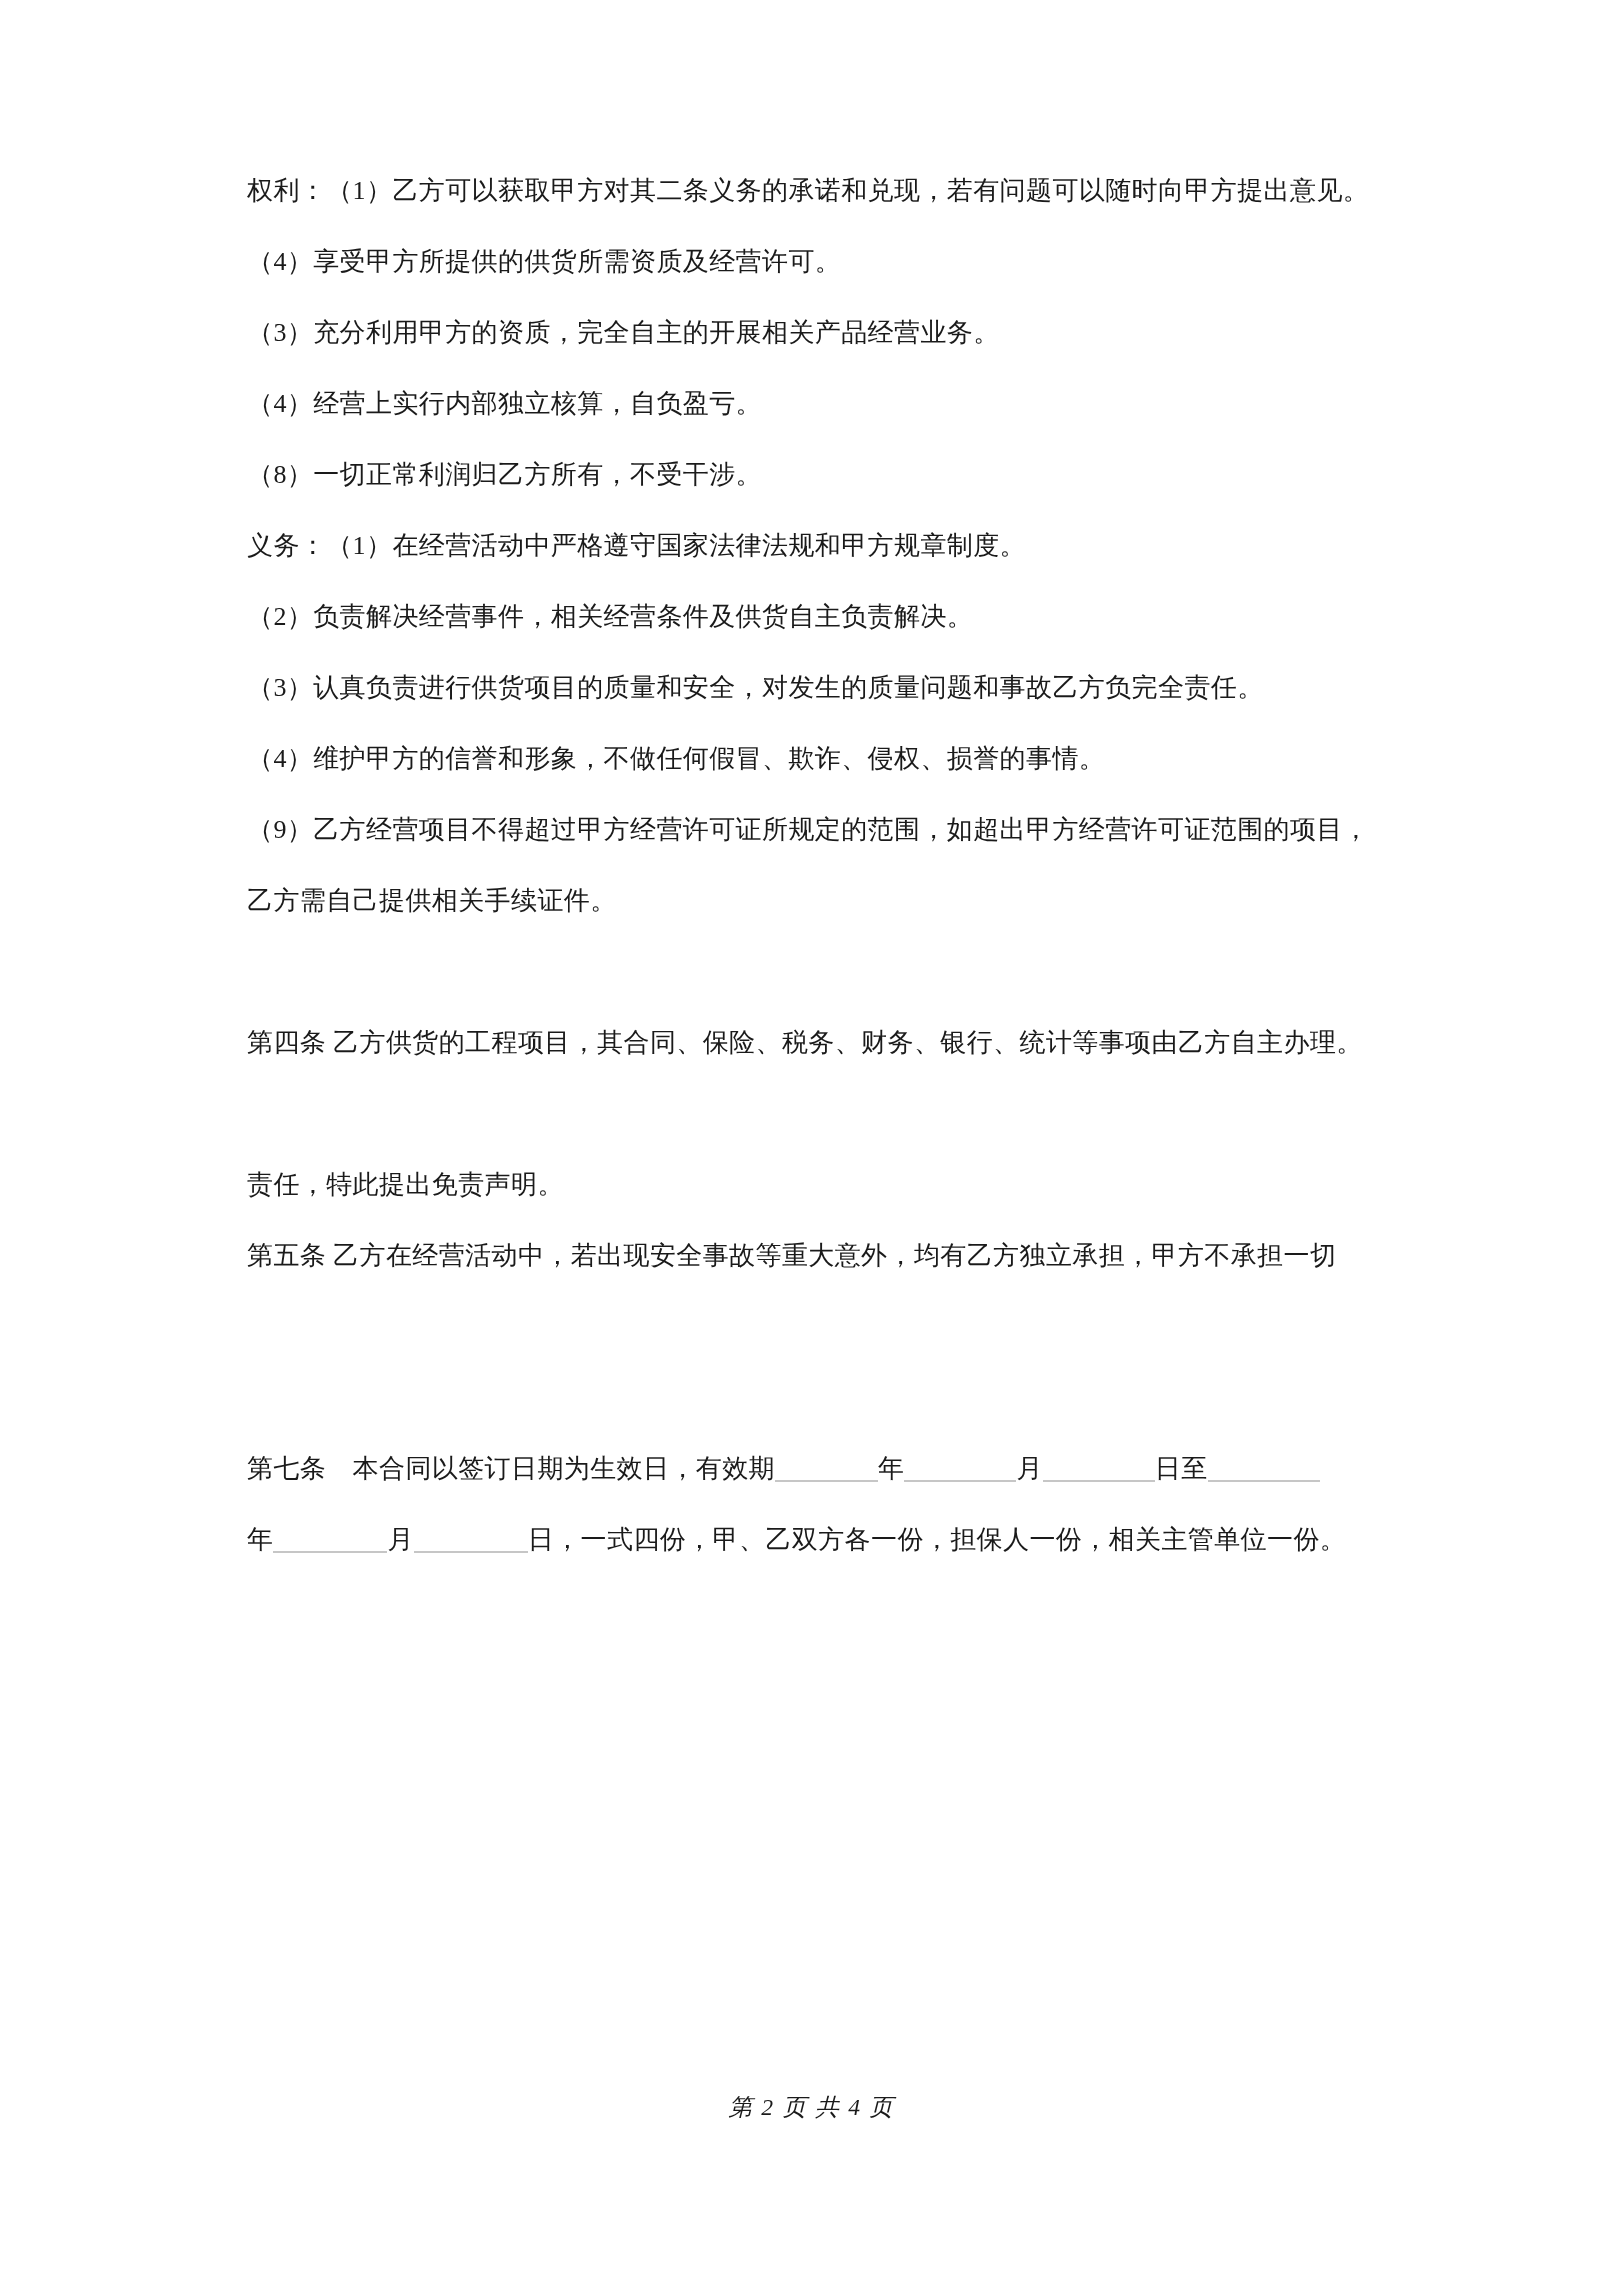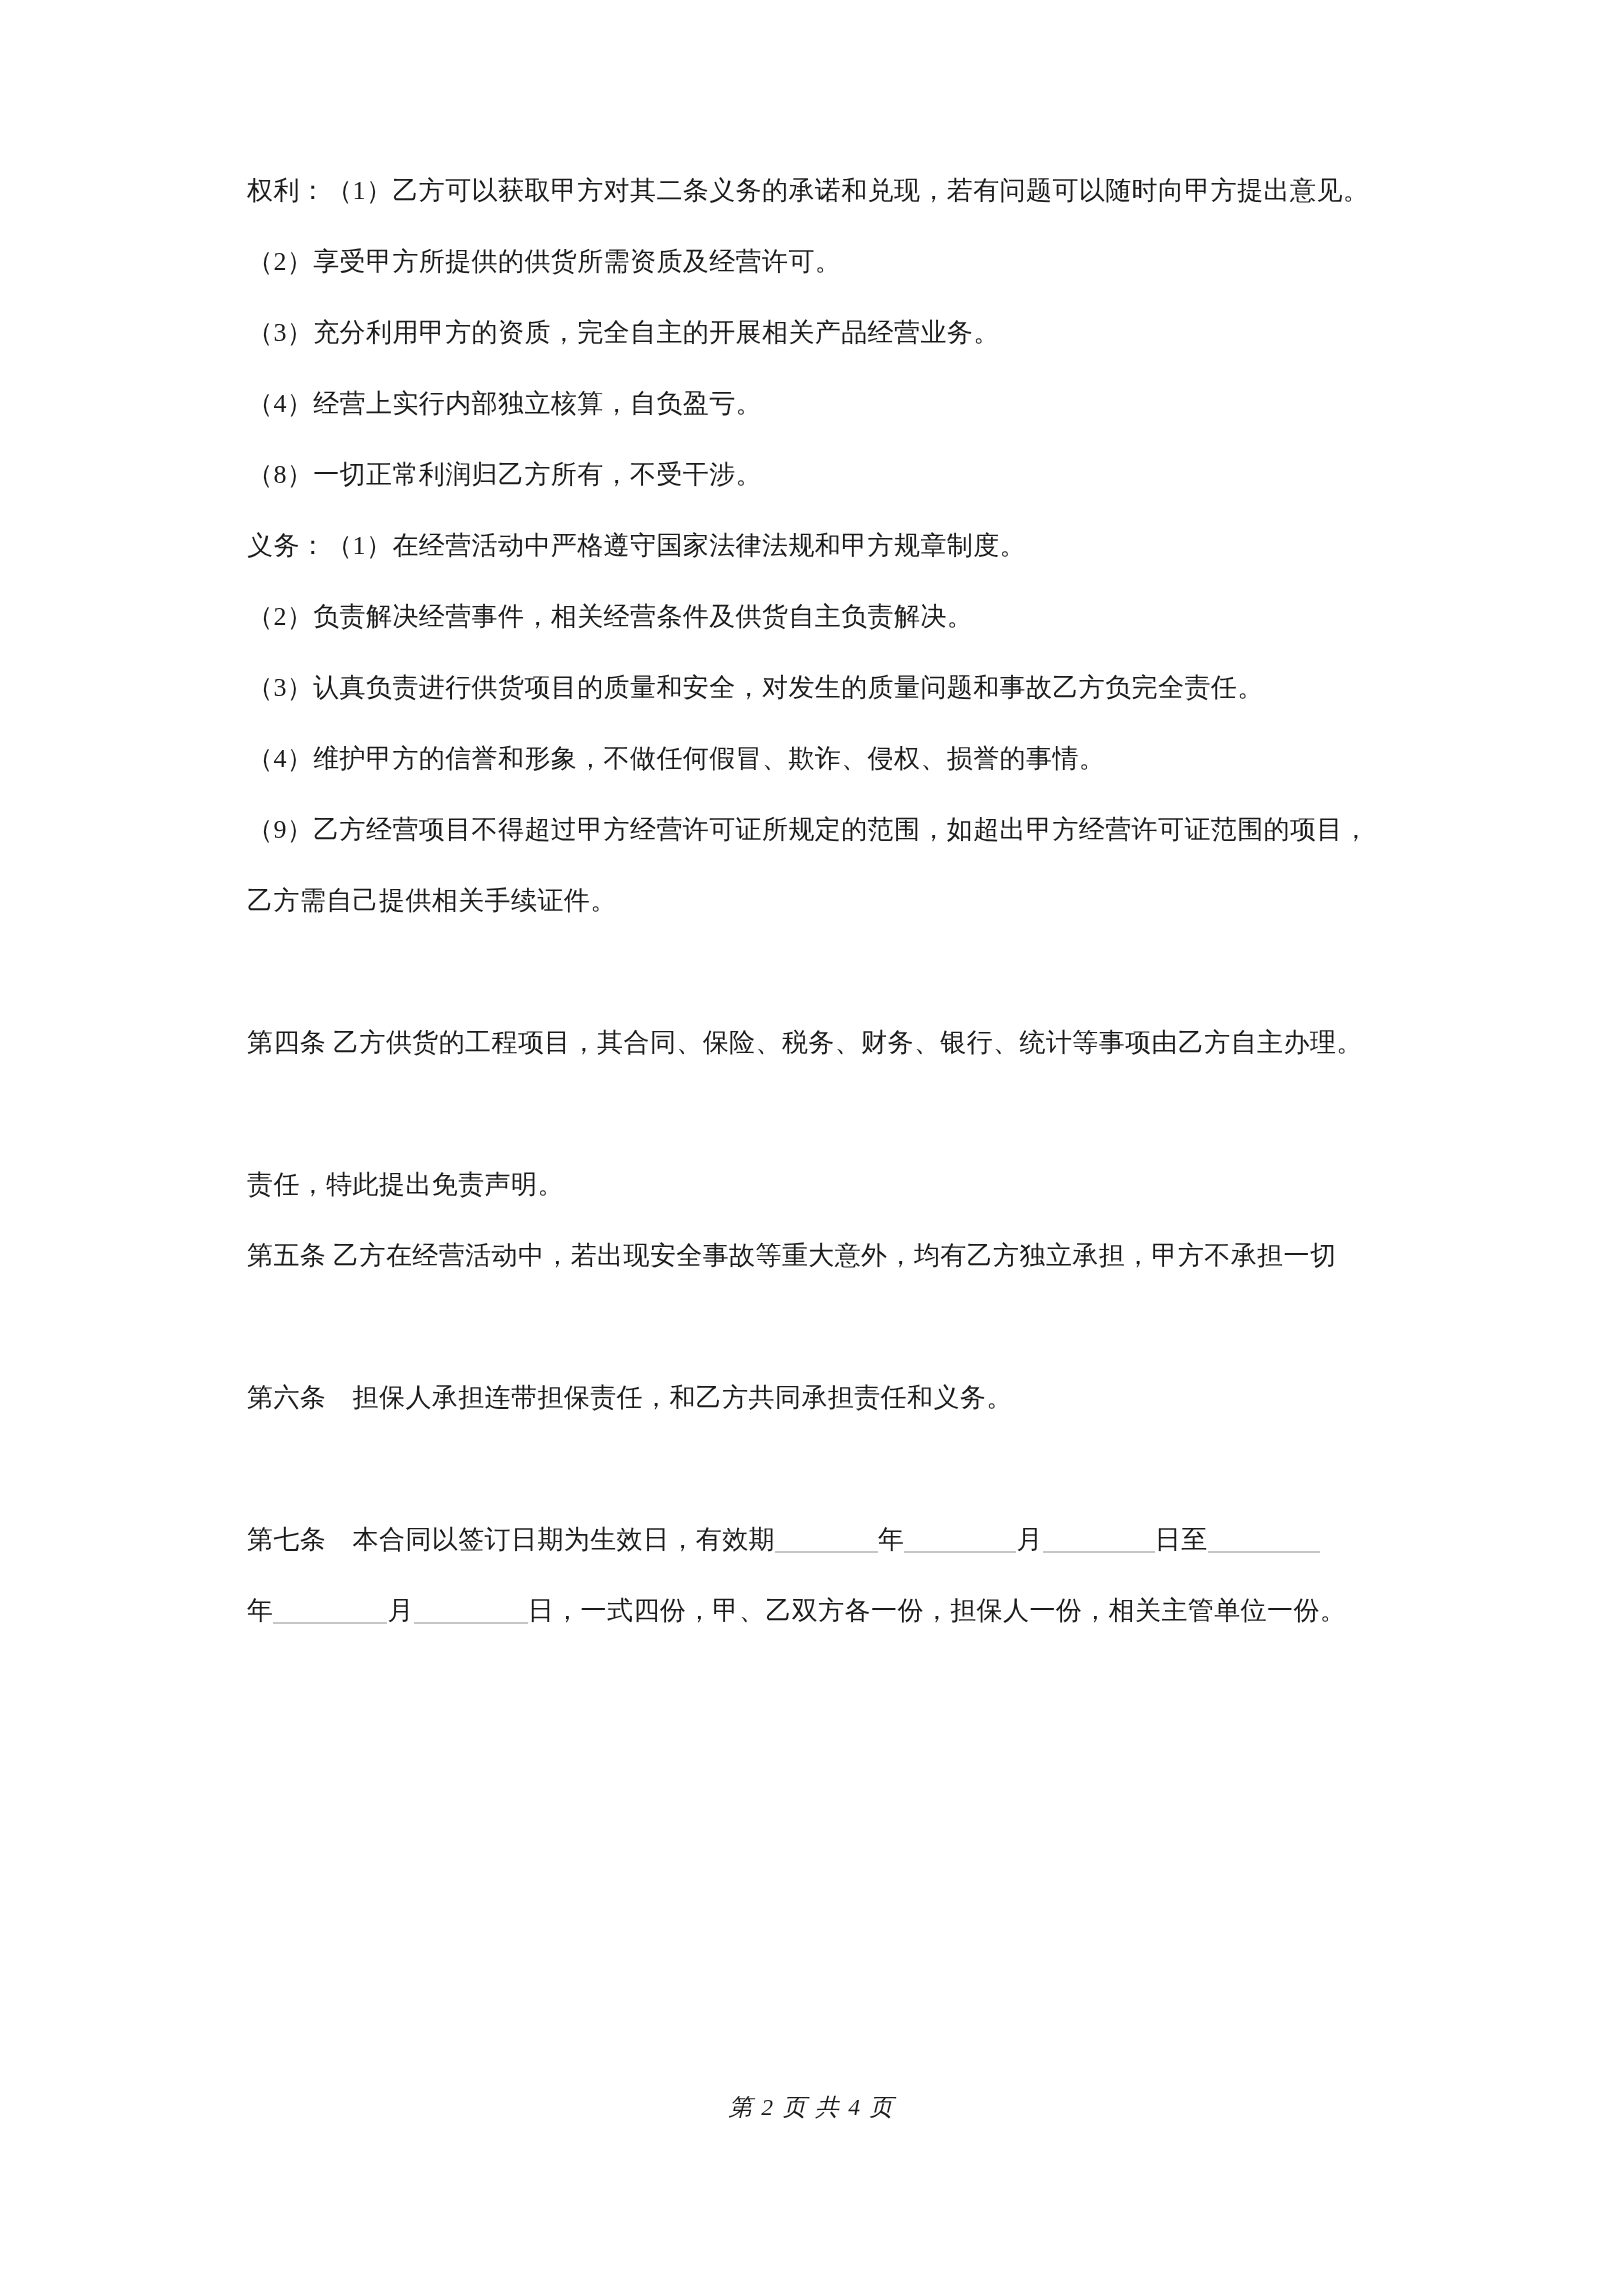--- a/index.html
+++ b/index.html
@@ -49,37 +49,36 @@
     color: #1a1a1a;
     font-style: italic;
   }
 </style>
 </head>
 <body>
 
 <div class="page" style="background: rgb(255, 255, 255); color: rgb(26, 26, 26);">
   <div class="content">
       <p class="line"><span>权利：（1）乙方可以获取甲方对其二条义务的承诺和兑现，若有问题可以随时向甲方提出意见。</span></p>
-      <p class="line"><span>（2）享受甲方所提供的供货所需资质及经营许可。</span></p>
+      <p class="line"><span>（4）享受甲方所提供的供货所需资质及经营许可。</span></p>
       <p class="line"><span>（3）充分利用甲方的资质，完全自主的开展相关产品经营业务。</span></p>
       <p class="line"><span>（4）经营上实行内部独立核算，自负盈亏。</span></p>
       <p class="line"><span>（8）一切正常利润归乙方所有，不受干涉。</span></p>
       <p class="line"><span>义务：（1）在经营活动中严格遵守国家法律法规和甲方规章制度。</span></p>
       <p class="line"><span>（2）负责解决经营事件，相关经营条件及供货自主负责解决。</span></p>
       <p class="line"><span>（3）认真负责进行供货项目的质量和安全，对发生的质量问题和事故乙方负完全责任。</span></p>
       <p class="line"><span>（4）维护甲方的信誉和形象，不做任何假冒、欺诈、侵权、损誉的事情。</span></p>
       <p class="line"><span>（9）乙方经营项目不得超过甲方经营许可证所规定的范围，如超出甲方经营许可证范围的项目，</span></p>
       <p class="line"><span>乙方需自己提供相关手续证件。</span></p>
       <p class="line">&nbsp;</p>
       <p class="line"><span>第四条 乙方供货的工程项目，其合同、保险、税务、财务、银行、统计等事项由乙方自主办理。</span></p>
       <p class="line">&nbsp;</p>
       <p class="line"><span>责任，特此提出免责声明。</span></p>
       <p class="line"><span>第五条 乙方在经营活动中，若出现安全事故等重大意外，均有乙方独立承担，甲方不承担一切</span></p>
       <p class="line">&nbsp;</p>
-      <p class="line"><span>第六条　担保人承担连带担保责任，和乙方共同承担责任和义务。</span></p>
       <p class="line">&nbsp;</p>
       <p class="line"><span>第七条　本合同以签订日期为生效日，有效期</span><span class="blank" style="width: 103px; border-bottom-color: rgb(198, 198, 198);"></span><span>年</span><span class="blank" style="width: 112px; border-bottom-color: rgb(198, 198, 198);"></span><span>月</span><span class="blank" style="width: 112px; border-bottom-color: rgb(198, 198, 198);"></span><span>日至</span><span class="blank" style="width: 112px; border-bottom-color: rgb(198, 198, 198);"></span></p>
       <p class="line"><span>年</span><span class="blank" style="width: 114px; border-bottom-color: rgb(198, 198, 198);"></span><span>月</span><span class="blank" style="width: 114px; border-bottom-color: rgb(198, 198, 198);"></span><span>日，一式四份，甲、乙双方各一份，担保人一份，相关主管单位一份。</span></p>
     </div>
   <div class="footer">
     <span>第 2 页 共 4 页</span>
   </div>
 </div>
 
 

